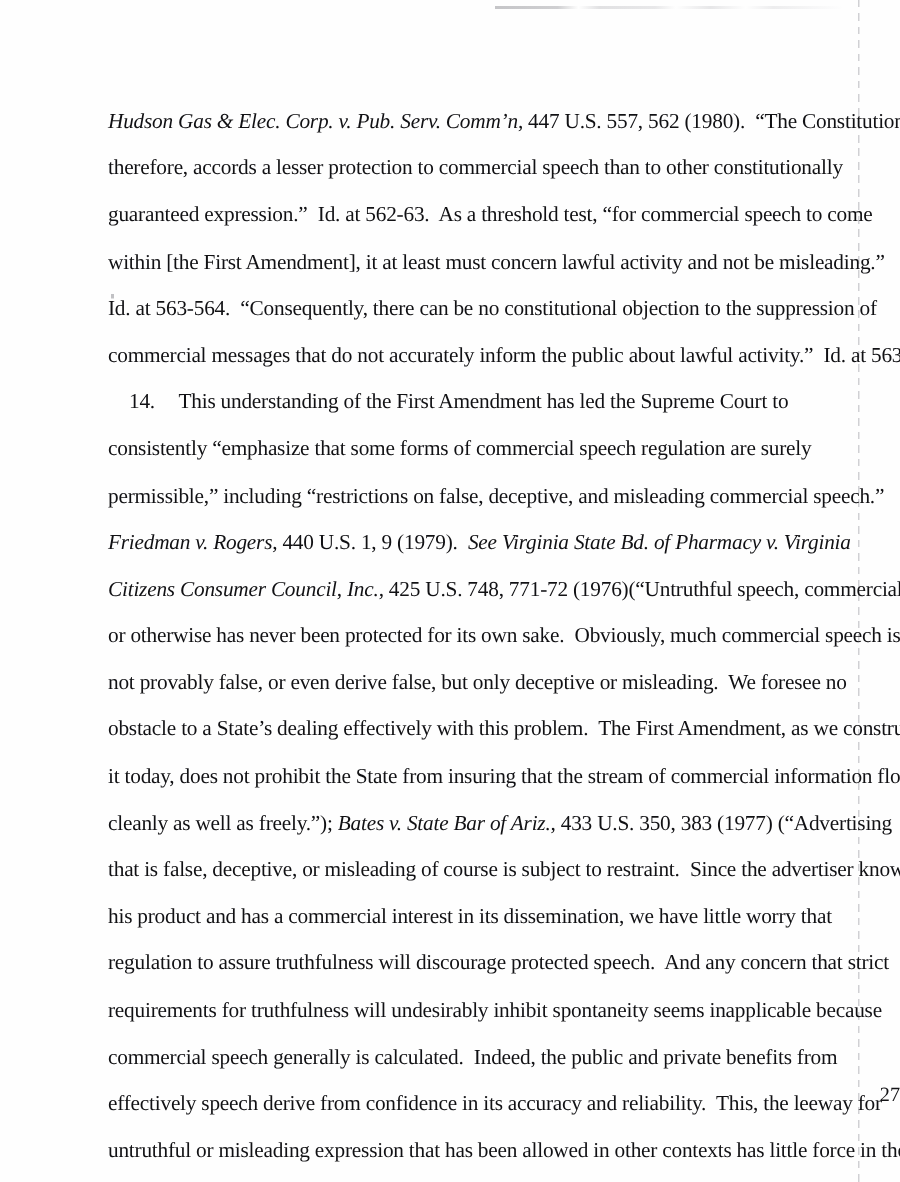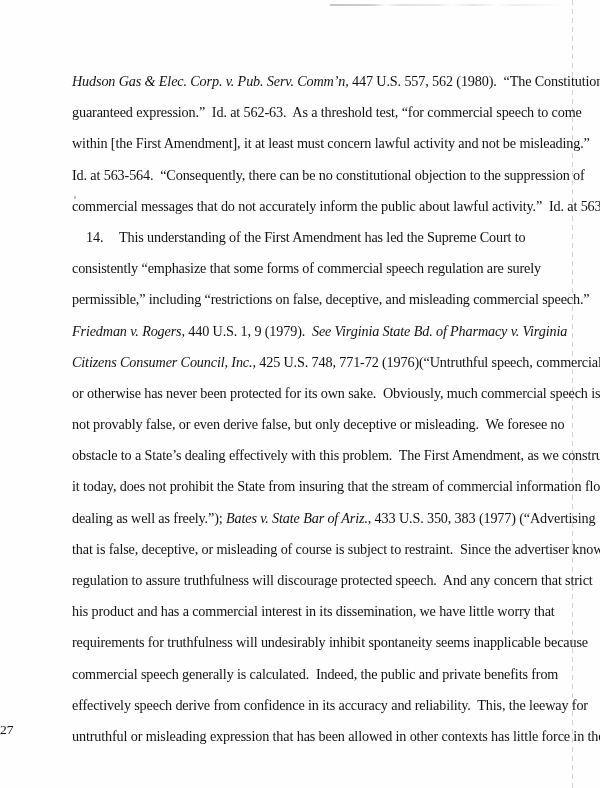--- a/index.html
+++ b/index.html
@@ -85,54 +85,55 @@
     width: 33px;
     margin-left: 14px;
   }
 
   
   #pagenum {
     position: absolute;
     left: 0;
     top: 722px;
     width: 600px;
-    text-align: left;
+    text-align: right;
     font-size: 13.5px;
     color: #131316;
     font-family: "Liberation Serif", "DejaVu Serif", serif;
   }
 </style>
 </head>
 <body>
 
 <div id="page">
 
   <div class="artifact-top"></div>
   <div class="artifact-right-rule"></div>
   <div class="artifact-speck"></div>
 
   <div id="textblock">
       <div class="ln"><i>Hudson Gas &amp; Elec. Corp. v. Pub. Serv. Comm’n,</i><span> 447 U.S. 557, 562 (1980).  “The Constitution,</span></div>
+      <div class="ln"><span>therefore, accords a lesser protection to commercial speech than to other constitutionally</span></div>
       <div class="ln"><span>guaranteed expression.”  Id. at 562-63.  As a threshold test, “for commercial speech to come</span></div>
       <div class="ln"><span>within [the First Amendment], it at least must concern lawful activity and not be misleading.”</span></div>
       <div class="ln"><span>Id. at 563-564.  “Consequently, there can be no constitutional objection to the suppression of</span></div>
       <div class="ln"><span>commercial messages that do not accurately inform the public about lawful activity.”  Id. at 563.</span></div>
       <div class="ln"><span class="para-indent-num">14.</span><span>This understanding of the First Amendment has led the Supreme Court to</span></div>
       <div class="ln"><span>consistently “emphasize that some forms of commercial speech regulation are surely</span></div>
       <div class="ln"><span>permissible,” including “restrictions on false, deceptive, and misleading commercial speech.”</span></div>
       <div class="ln"><i>Friedman v. Rogers,</i><span> 440 U.S. 1, 9 (1979).  </span><i>See Virginia State Bd. of Pharmacy v. Virginia</i></div>
       <div class="ln"><i>Citizens Consumer Council, Inc.,</i><span> 425 U.S. 748, 771-72 (1976)(“Untruthful speech, commercial</span></div>
       <div class="ln"><span>or otherwise has never been protected for its own sake.  Obviously, much commercial speech is</span></div>
       <div class="ln"><span>not provably false, or even derive false, but only deceptive or misleading.  We foresee no</span></div>
       <div class="ln"><span>obstacle to a State’s dealing effectively with this problem.  The First Amendment, as we construe</span></div>
       <div class="ln"><span>it today, does not prohibit the State from insuring that the stream of commercial information flow</span></div>
-      <div class="ln"><span>dealing as well as freely.”); </span><i>Bates v. State Bar of Ariz.,</i><span> 433 U.S. 350, 383 (1977) (“Advertising</span></div>
+      <div class="ln"><span>cleanly as well as freely.”); </span><i>Bates v. State Bar of Ariz.,</i><span> 433 U.S. 350, 383 (1977) (“Advertising</span></div>
       <div class="ln"><span>that is false, deceptive, or misleading of course is subject to restraint.  Since the advertiser knows</span></div>
+      <div class="ln"><span>his product and has a commercial interest in its dissemination, we have little worry that</span></div>
       <div class="ln"><span>regulation to assure truthfulness will discourage protected speech.  And any concern that strict</span></div>
-      <div class="ln"><span>his product and has a commercial interest in its dissemination, we have little worry that</span></div>
       <div class="ln"><span>requirements for truthfulness will undesirably inhibit spontaneity seems inapplicable because</span></div>
       <div class="ln"><span>commercial speech generally is calculated.  Indeed, the public and private benefits from</span></div>
       <div class="ln"><span>effectively speech derive from confidence in its accuracy and reliability.  This, the leeway for</span></div>
       <div class="ln"><span>untruthful or misleading expression that has been allowed in other contexts has little force in the</span></div>
     </div>
 
   <div id="pagenum">27</div>
 
 </div>
 

